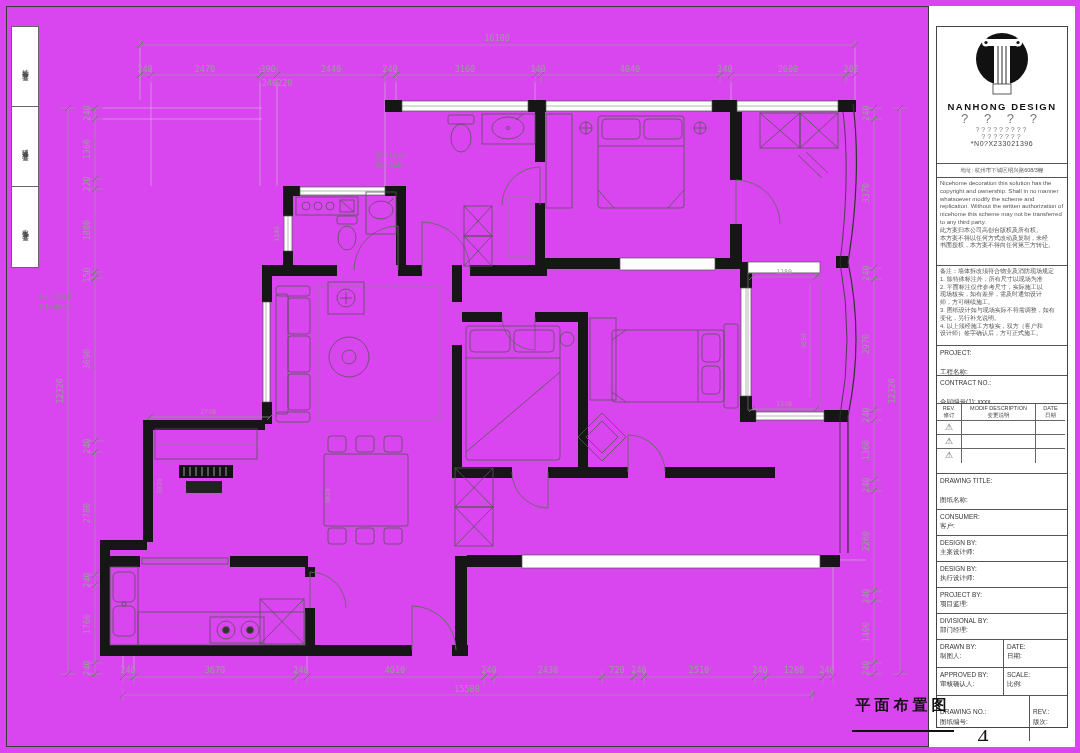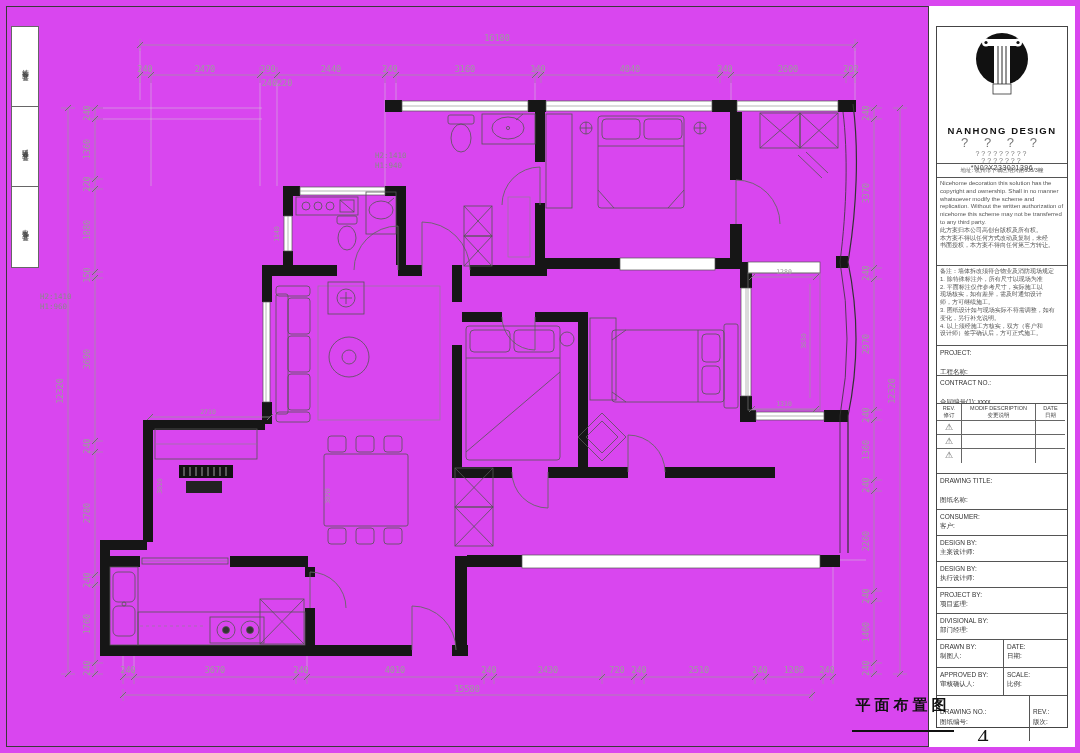--- a/index.html
+++ b/index.html
@@ -11,21 +11,21 @@
   .strip .cell{height:79px;border-bottom:0.8px solid #666;display:flex;align-items:center;justify-content:center;}
   .strip .cell:last-child{border-bottom:none;}
   .vtext{writing-mode:vertical-rl;font-size:6.5px;color:#444;letter-spacing:1px;}
   
   .tb{position:absolute;left:928px;top:6px;width:146px;height:741px;border-left:1.2px solid #3a3a3a;background:#fff;}
   .tbin{position:absolute;left:7px;top:20px;width:130px;height:700px;border:1px solid #444;}
   .sec{position:absolute;left:0;width:130px;border-top:1px solid #555;box-sizing:border-box;padding:2px 3px;overflow:hidden;}
   .sec.first{border-top:none;}
   .lab{font-size:6.5px;color:#333;line-height:1.45;white-space:pre-line;}
   .tiny{font-size:6px;color:#555;line-height:1.3;}
-  .brand{font-weight:bold;font-size:9.5px;letter-spacing:1.5px;text-align:center;color:#111;margin-top:24px;}
+  .brand{font-weight:bold;font-size:9.5px;letter-spacing:1.5px;text-align:center;color:#111;}
   .qbig{font-size:13px;letter-spacing:6px;color:#777;text-align:center;line-height:1.1;}
   .qmid{font-size:7px;letter-spacing:2px;color:#777;text-align:center;}
   .reg{font-size:7px;color:#444;text-align:center;letter-spacing:0.5px;}
   .addr{position:absolute;left:0;bottom:0;width:130px;border-top:1px solid #555;box-sizing:border-box;
         font-size:5.5px;color:#555;text-align:center;padding:3px 2px;}
   .rt{display:grid;grid-template-columns:24px 74px 30px;}
   .rt div{border-left:0.6px solid #666;border-top:0.6px solid #666;font-size:5.5px;color:#444;
           text-align:center;line-height:1.25;padding:1px 0;min-height:10px;}
   .rt div.nl{border-left:none;}
   .rt .hr{border-top:none;}

